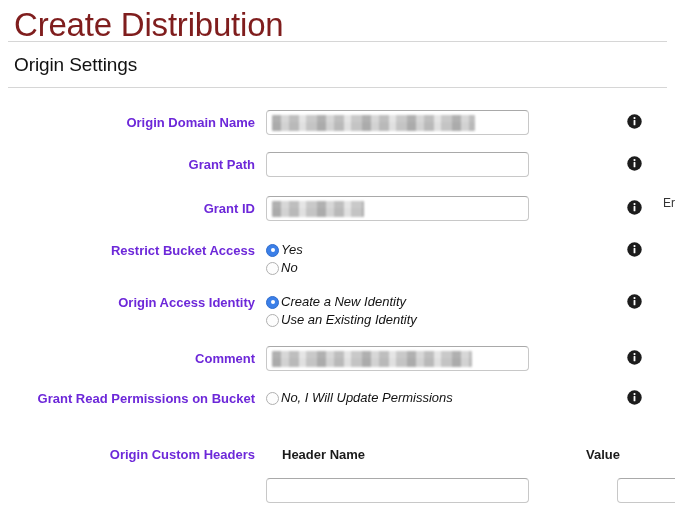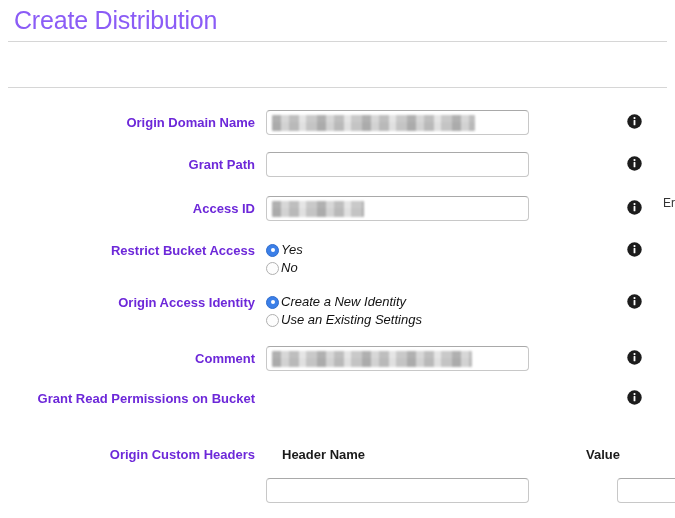--- a/index.html
+++ b/index.html
@@ -21,24 +21,24 @@
     width: 675px;
     height: 518px;
     overflow: hidden;
   }
 
   
   .page-title {
     position: absolute;
     left: 14px;
     top: 6px;
-    font-size: 25px;
+    font-size: 33px;
     font-weight: 400;
     letter-spacing: -0.2px;
-    color: #8b5cf6;
+    color: #7f1d1d;
     white-space: nowrap;
   }
   .rule {
     position: absolute;
     left: 8px;
     width: 659px;
     height: 1px;
     background: #d6d6d6;
   }
   .rule-1 { top: 41px; }
@@ -219,20 +219,21 @@
     border-radius: 4px;
   }
 </style>
 </head>
 <body>
 
 <div class="page">
 
   <div class="page-title">Create Distribution</div>
   <div class="rule rule-1"></div>
+  <div class="section-title">Origin Settings</div>
   <div class="rule rule-2"></div>
 
   <div class="row" style="top:110px;">
     <div class="lbl" style="top:5px;">Origin Domain Name</div>
     <div class="field">
       <div class="redact domain"></div>
     </div>
     <div class="info" style="top:4px;">
       <svg width="15" height="15" viewBox="0 0 15 15">
         <circle cx="7.5" cy="7.5" r="7.2" fill="#1c1c1c"></circle>
@@ -248,21 +249,21 @@
     <div class="info" style="top:4px;">
       <svg width="15" height="15" viewBox="0 0 15 15">
         <circle cx="7.5" cy="7.5" r="7.2" fill="#1c1c1c"></circle>
         <rect x="6.6" y="6.1" width="1.8" height="5.1" rx="0.5" fill="#ffffff"></rect>
         <circle cx="7.5" cy="4.1" r="1.1" fill="#ffffff"></circle>
       </svg>
     </div>
   </div>
 
   <div class="row" style="top:196px;">
-    <div class="lbl" style="top:5px;">Access ID</div>
+    <div class="lbl" style="top:5px;">Grant ID</div>
     <div class="field">
       <div class="redact originid"></div>
     </div>
     <div class="info" style="top:4px;">
       <svg width="15" height="15" viewBox="0 0 15 15">
         <circle cx="7.5" cy="7.5" r="7.2" fill="#1c1c1c"></circle>
         <rect x="6.6" y="6.1" width="1.8" height="5.1" rx="0.5" fill="#ffffff"></rect>
         <circle cx="7.5" cy="4.1" r="1.1" fill="#ffffff"></circle>
       </svg>
     </div>
@@ -292,21 +293,21 @@
 
   <div class="row" style="top:295px;">
     <div class="lbl" style="top:0px;">Origin Access Identity</div>
     <div class="radio-group" style="top:-2px;">
       <div class="radio-line">
         <span class="radio on"></span>
         <span class="radio-label">Create a New Identity</span>
       </div>
       <div class="radio-line">
         <span class="radio off"></span>
-        <span class="radio-label">Use an Existing Settings</span>
+        <span class="radio-label">Use an Existing Identity</span>
       </div>
     </div>
     <div class="info" style="top:-1px;">
       <svg width="15" height="15" viewBox="0 0 15 15">
         <circle cx="7.5" cy="7.5" r="7.2" fill="#1c1c1c"></circle>
         <rect x="6.6" y="6.1" width="1.8" height="5.1" rx="0.5" fill="#ffffff"></rect>
         <circle cx="7.5" cy="4.1" r="1.1" fill="#ffffff"></circle>
       </svg>
     </div>
   </div>
@@ -321,20 +322,24 @@
         <circle cx="7.5" cy="7.5" r="7.2" fill="#1c1c1c"></circle>
         <rect x="6.6" y="6.1" width="1.8" height="5.1" rx="0.5" fill="#ffffff"></rect>
         <circle cx="7.5" cy="4.1" r="1.1" fill="#ffffff"></circle>
       </svg>
     </div>
   </div>
 
   <div class="row" style="top:391px;">
     <div class="lbl wrap" style="top:0px;">Grant Read Permissions on Bucket</div>
     <div class="radio-group" style="top:-2px;">
+      <div class="radio-line">
+        <span class="radio off"></span>
+        <span class="radio-label">No, I Will Update Permissions</span>
+      </div>
     </div>
     <div class="info" style="top:-1px;">
       <svg width="15" height="15" viewBox="0 0 15 15">
         <circle cx="7.5" cy="7.5" r="7.2" fill="#1c1c1c"></circle>
         <rect x="6.6" y="6.1" width="1.8" height="5.1" rx="0.5" fill="#ffffff"></rect>
         <circle cx="7.5" cy="4.1" r="1.1" fill="#ffffff"></circle>
       </svg>
     </div>
   </div>
 

